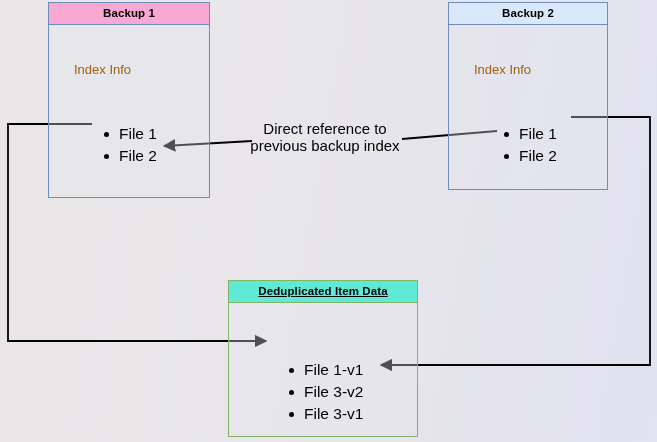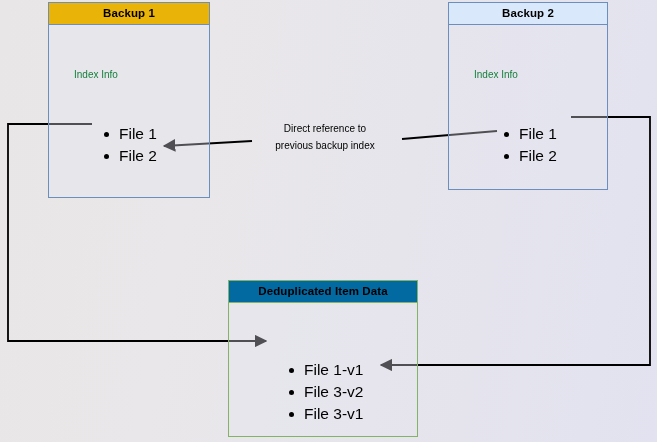--- a/index.html
+++ b/index.html
@@ -35,24 +35,23 @@
     line-height: 21px;
     height: 22px;
     letter-spacing: 0.1px;
   }
   .node-body {
     position: relative;
     width: 100%;
   }
   .node-title {
     position: absolute;
-    font-size: 10px;
-    color: #15803d;
+    font-size: 13px;
+    color: #a16207;
     white-space: nowrap;
-    margin-top: 7px;
   }
   ul.file-list {
     position: absolute;
     margin: 8px;
     padding: 0;
     list-style: none;
   }
   ul.file-list li {
     position: relative;
     font-size: 15.5px;
@@ -71,21 +70,21 @@
     border-radius: 50%;
     background: #000;
   }
 
   
   #backup1 {
     left: 48px; top: 2px; width: 162px; height: 196px;
     border: 1.6px solid #6c8ebf;
   }
   #backup1 .node-header {
-    background: #eab308;
+    background: #f9a8d4;
     border-bottom: 1.6px solid #6c8ebf;
   }
   #backup1 .node-title { left: 25px; top: 37px; }
   #backup1 ul.file-list { left: 45px; top: 90px; }
 
   
   #backup2 {
     left: 448px; top: 2px; width: 160px; height: 188px;
     border: 1.6px solid #6c8ebf;
   }
@@ -95,33 +94,34 @@
   }
   #backup2 .node-title { left: 25px; top: 37px; }
   #backup2 ul.file-list { left: 45px; top: 90px; }
 
   
   #dedup {
     left: 228px; top: 280px; width: 190px; height: 157px;
     border: 1.6px solid #82b366;
   }
   #dedup .node-header {
-    background: #0369a1;
+    background: #5eead4;
     border-bottom: 1.6px solid #82b366;
+    text-decoration: underline;
   }
   #dedup ul.file-list { left: 50px; top: 48px; }
 
   
   #ref-label {
     position: absolute;
     left: 250px;
     top: 120px;
     width: 150px;
     text-align: center;
-    font-size: 10px;
+    font-size: 15px;
     line-height: 17px;
     color: #000;
     white-space: pre-line;
   }
 </style>
 </head>
 <body>
 
 <svg id="canvas" viewBox="0 0 657 442" xmlns="http://www.w3.org/2000/svg">
   <defs>

